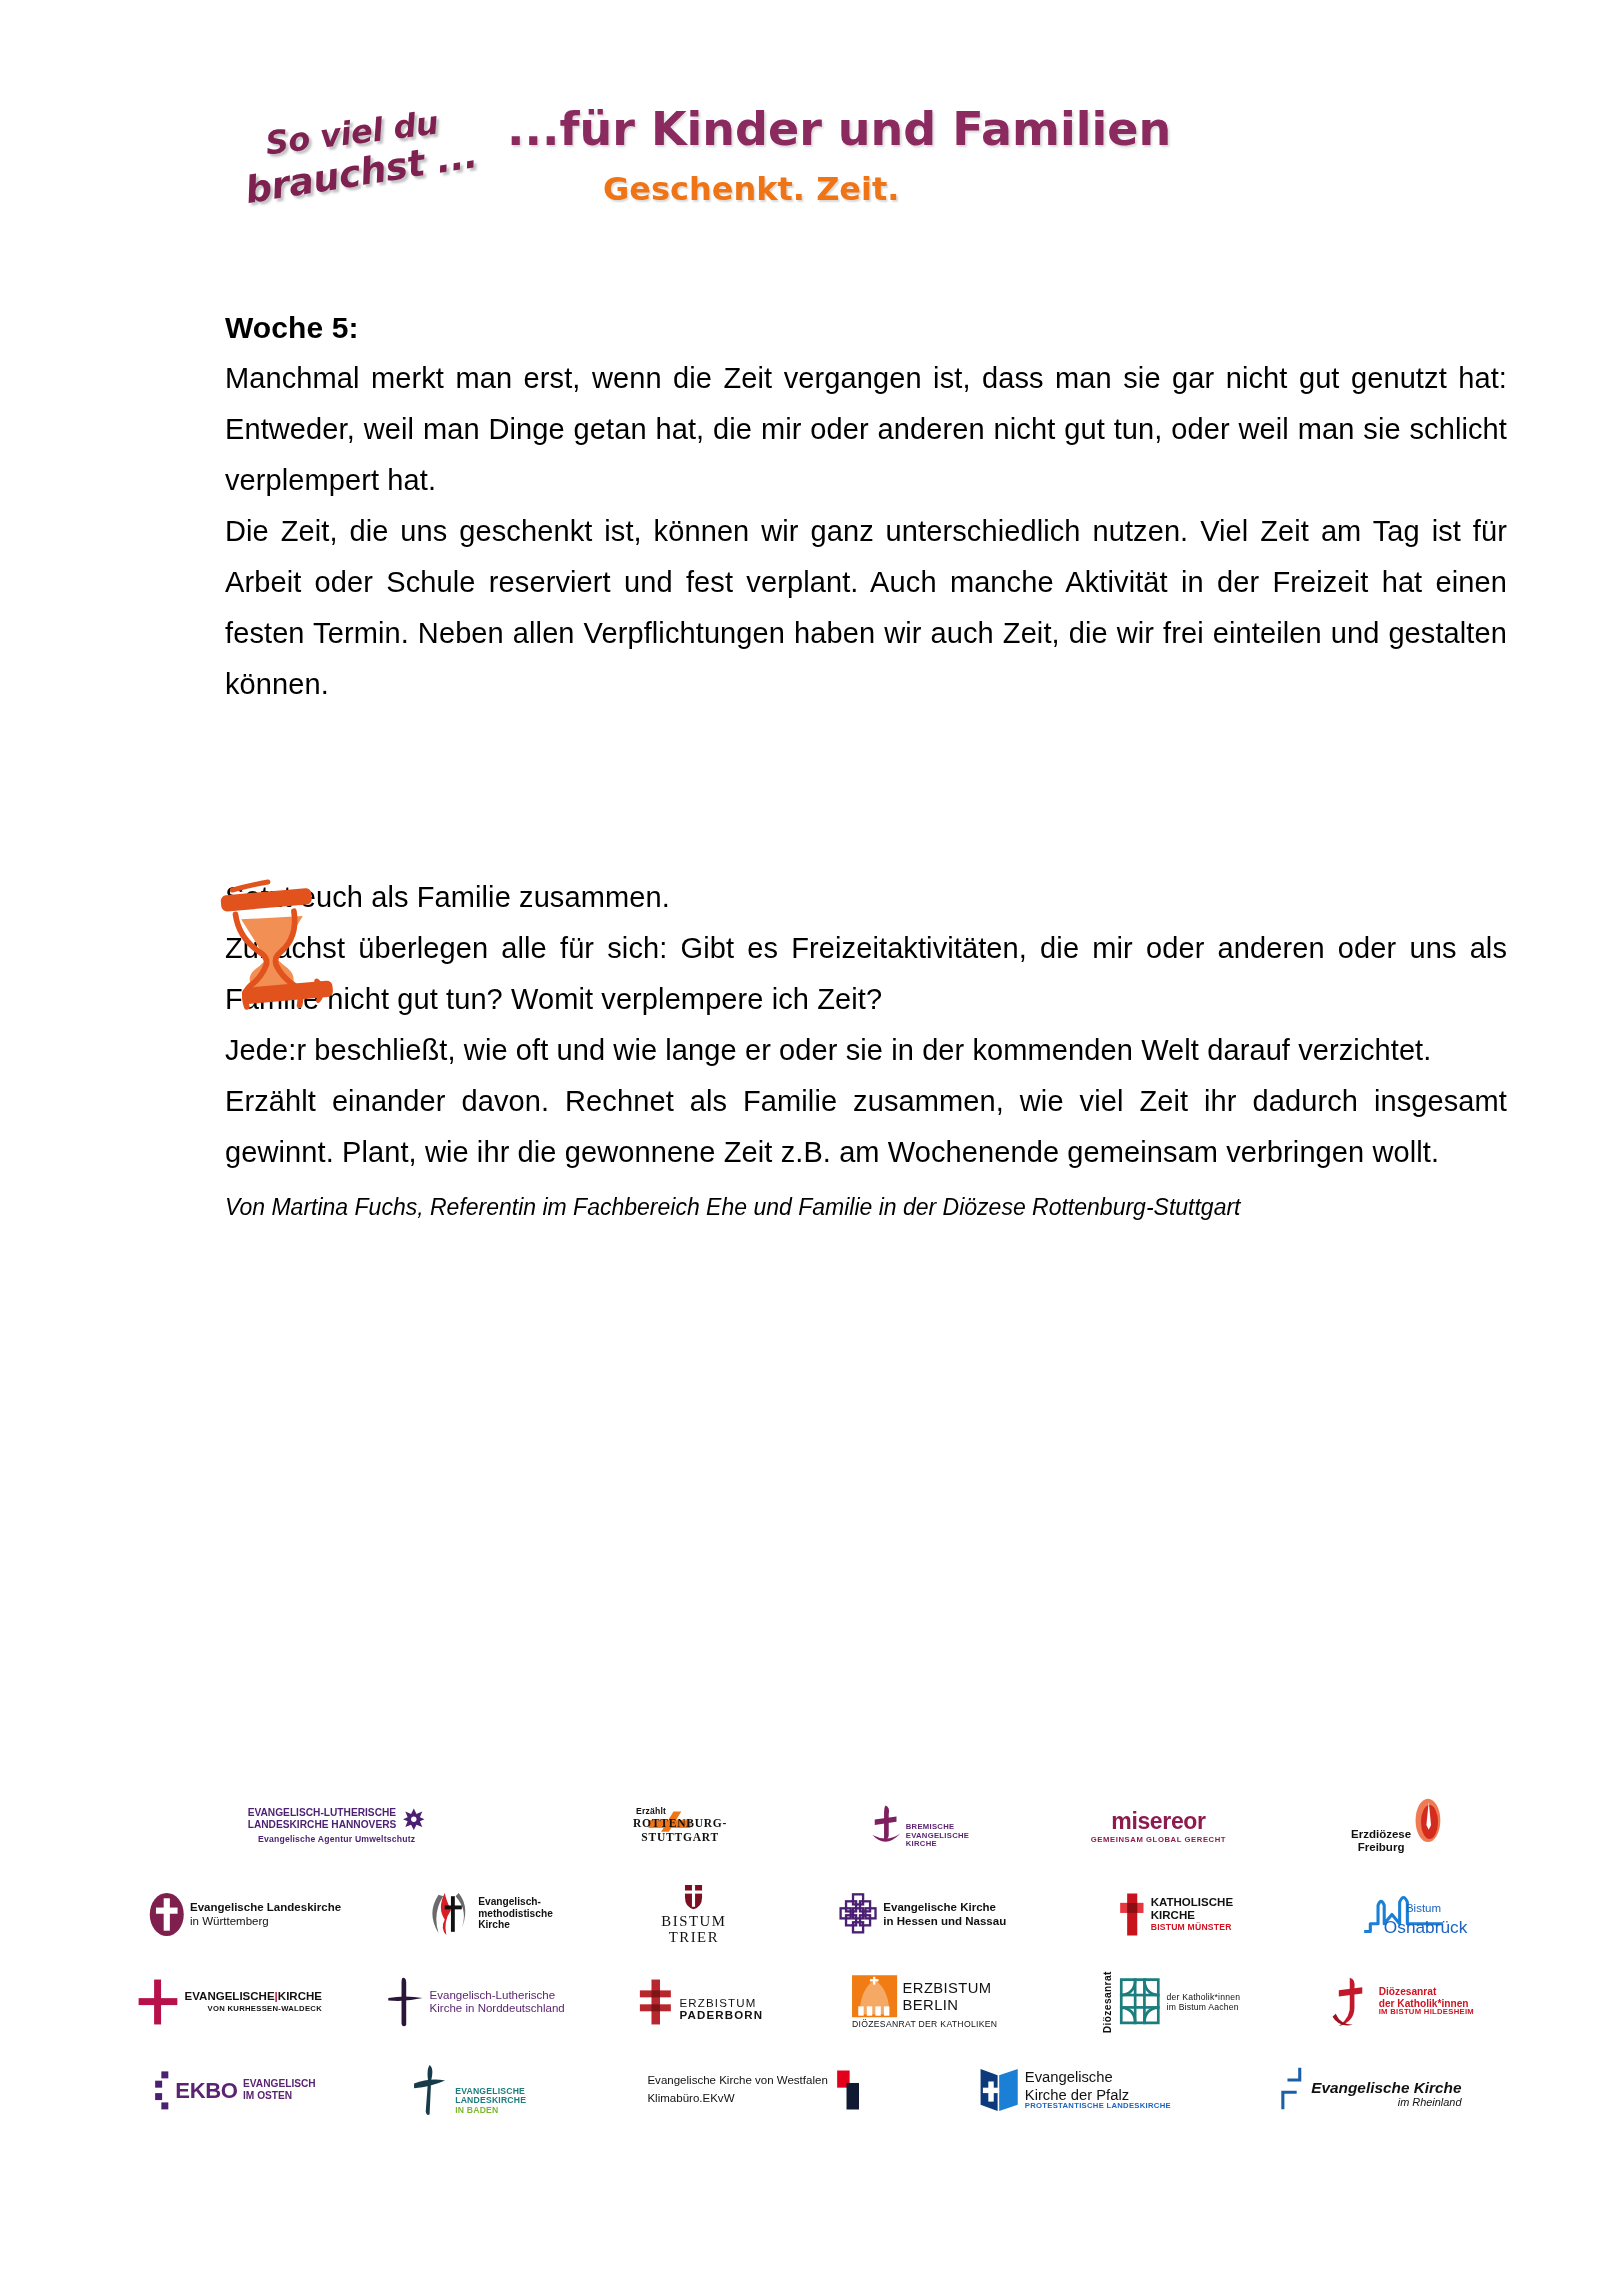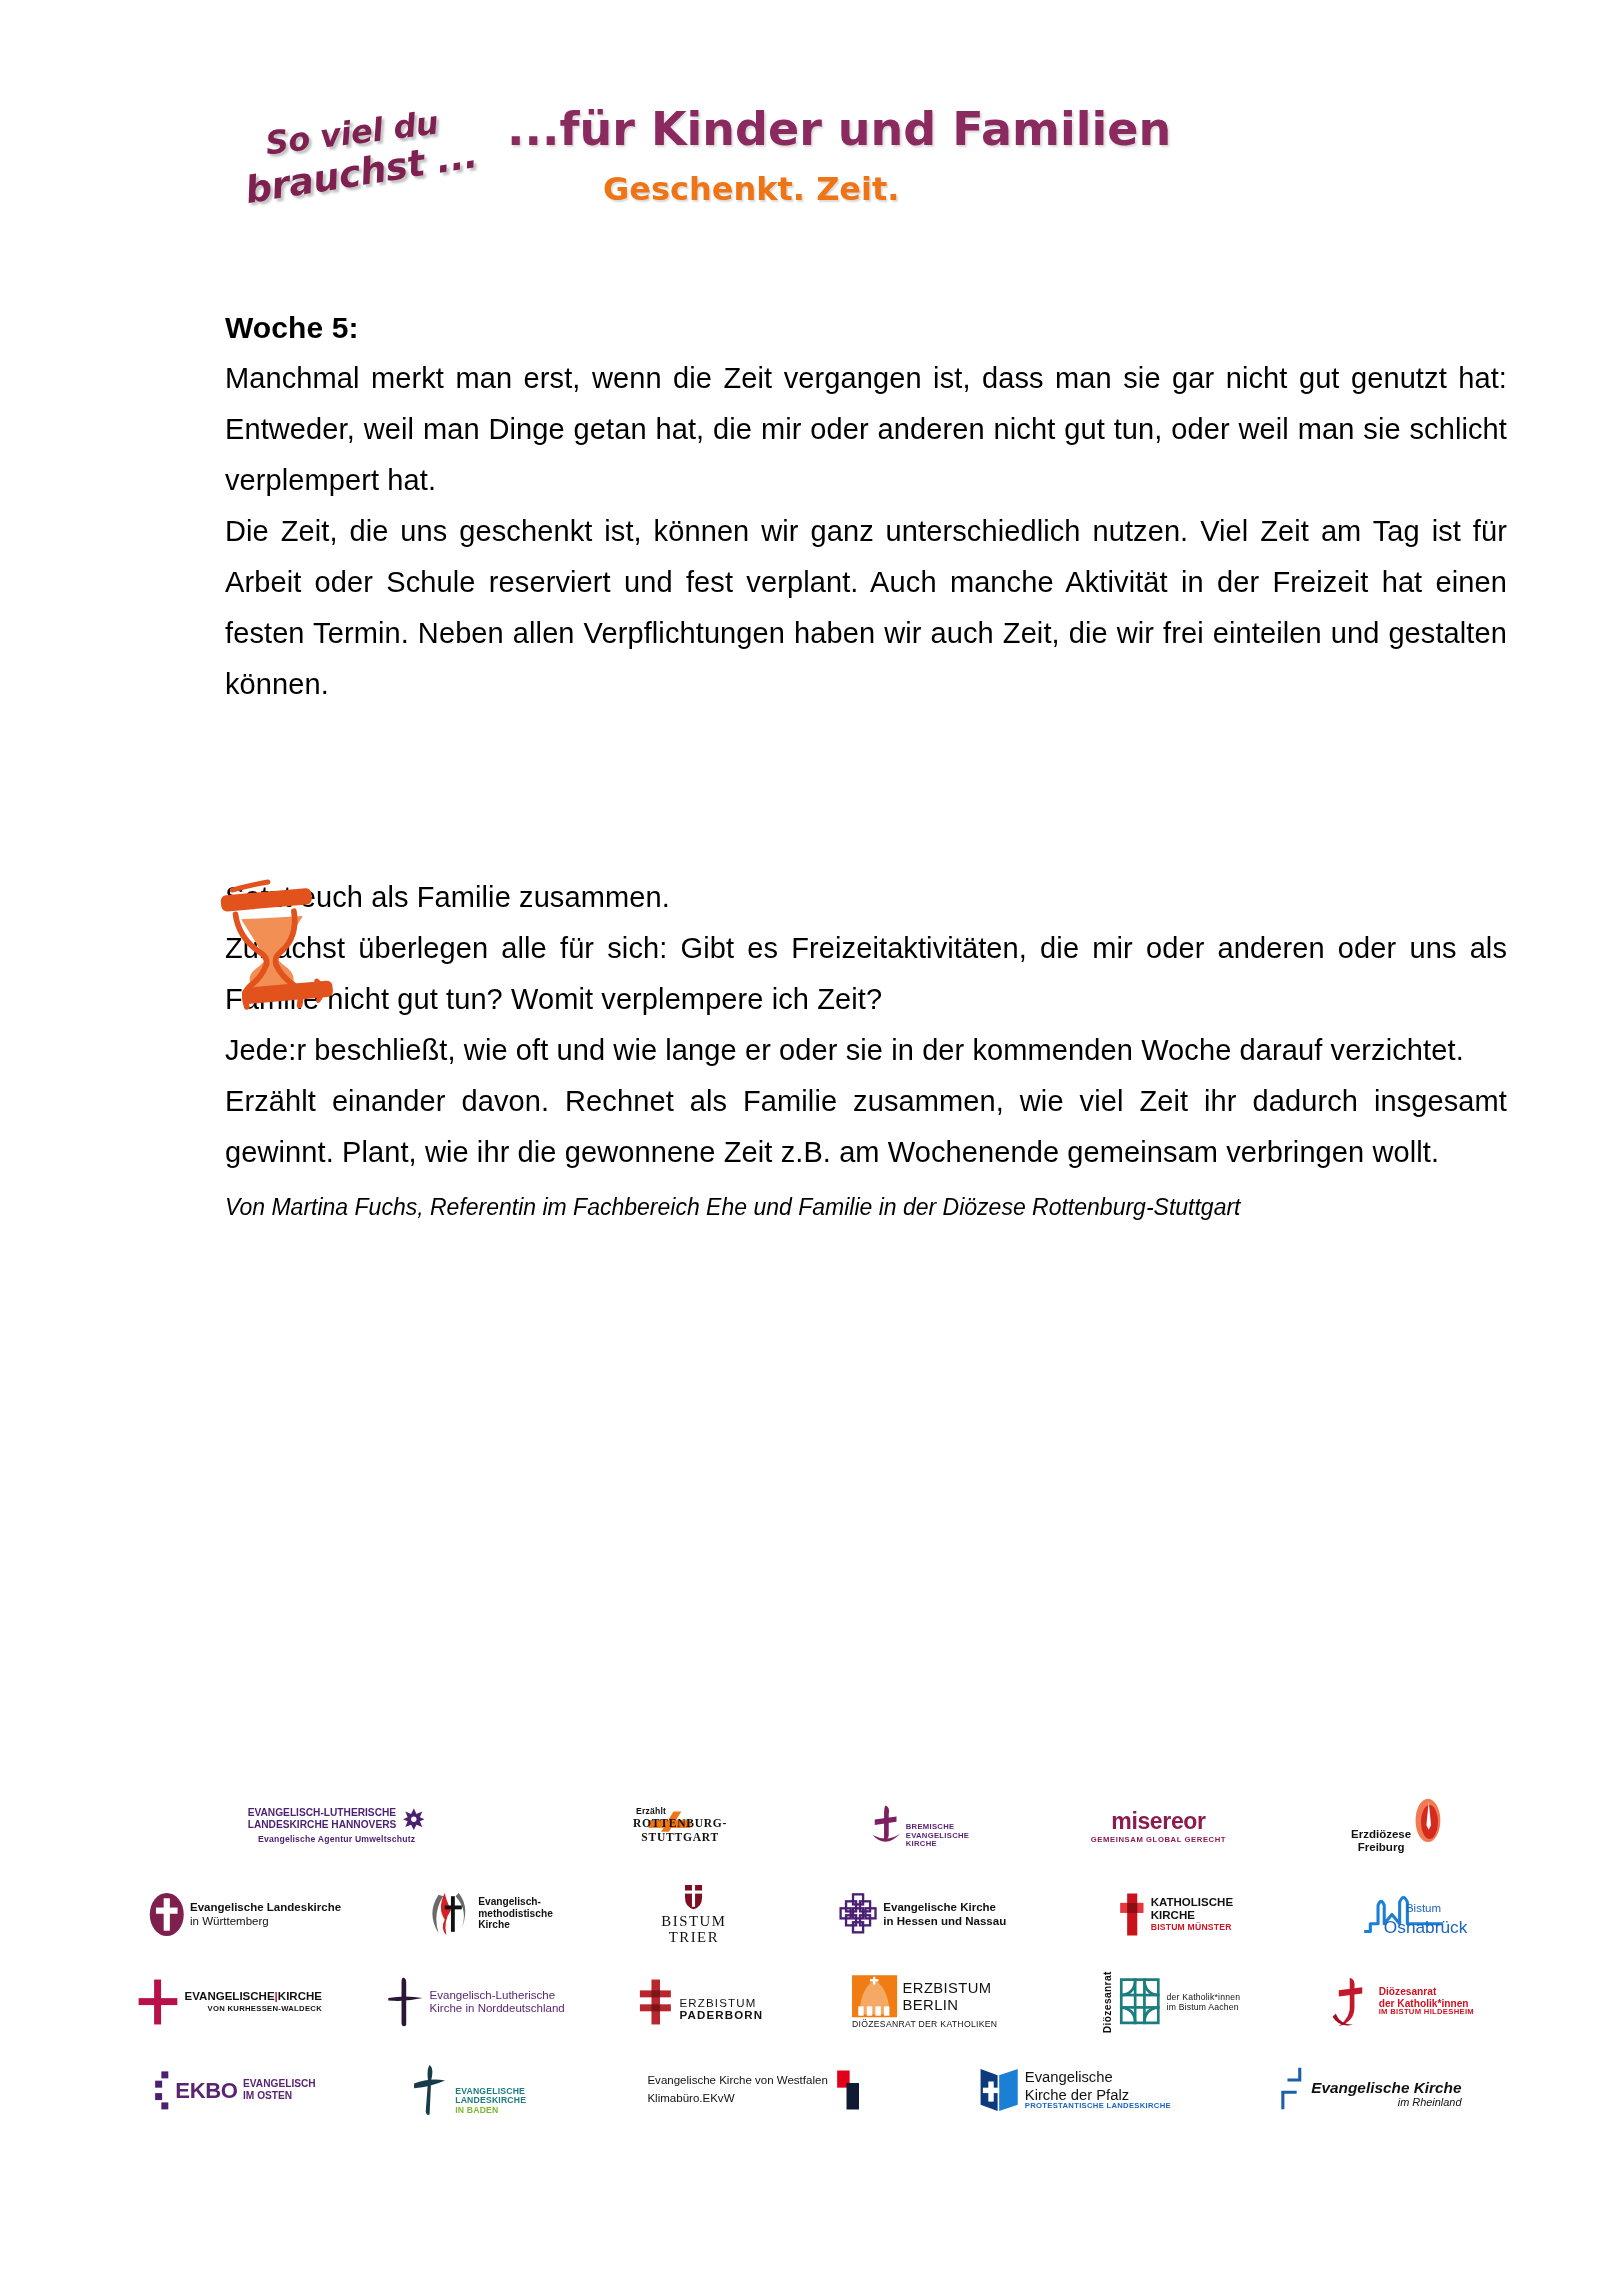--- a/index.html
+++ b/index.html
@@ -195,21 +195,21 @@
 
 <div class="content">
   <p class="heading">Woche 5:</p>
   <p class="para justified">Manchmal merkt man erst, wenn die Zeit vergangen ist, dass man sie gar nicht gut genutzt hat: Entweder, weil man Dinge getan hat, die mir oder anderen nicht gut tun, oder weil man sie schlicht verplempert hat.</p>
   <p class="para justified">Die Zeit, die uns geschenkt ist, können wir ganz unterschiedlich nutzen. Viel Zeit am Tag ist für Arbeit oder Schule reserviert und fest verplant. Auch manche Aktivität in der Freizeit hat einen festen Termin. Neben allen Verpflichtungen haben wir auch Zeit, die wir frei einteilen und gestalten können.</p>
 
   <div style="height:162px"></div>
 
   <p class="para">Setzt euch als Familie zusammen.</p>
   <p class="para justified">Zunächst überlegen alle für sich: Gibt es Freizeitaktivitäten, die mir oder anderen oder uns als Familie nicht gut tun? Womit verplempere ich Zeit?</p>
-  <p class="para justified">Jede:r beschließt, wie oft und wie lange er oder sie in der kommenden Woche darauf verzichtet.</p>
+  <p class="para justified">Jede:r beschließt, wie oft und wie lange er oder sie in der kommenden Welt darauf verzichtet.</p>
   <p class="para justified">Erzählt einander davon. Rechnet als Familie zusammen, wie viel Zeit ihr dadurch insgesamt gewinnt. Plant, wie ihr die gewonnene Zeit z.B. am Wochenende gemeinsam verbringen wollt.</p>
   <p class="credit">Von Martina Fuchs, Referentin im Fachbereich Ehe und Familie in der Diözese Rottenburg-Stuttgart</p>
 </div>
 
 <div class="hourglass-wrap">
   <svg width="138" height="142" viewBox="0 0 170 175">
 
     <path d="M47 62 L123 58 L92 108 L88 130 L80 130 L76 108 Z" fill="#f28f54"></path>
 
     <path d="M62 148 L108 148 Q117 133 104 122 Q92 113 86 104 L82 104 Q76 115 64 124 Q52 134 62 148 Z" fill="#f28f54"></path>

